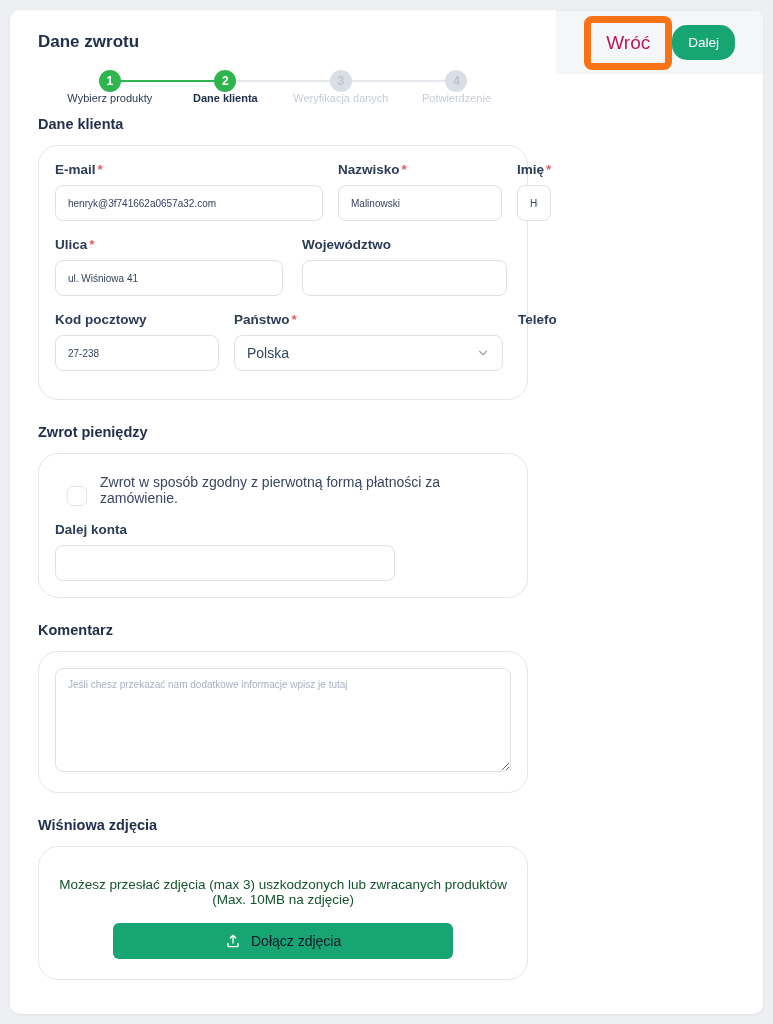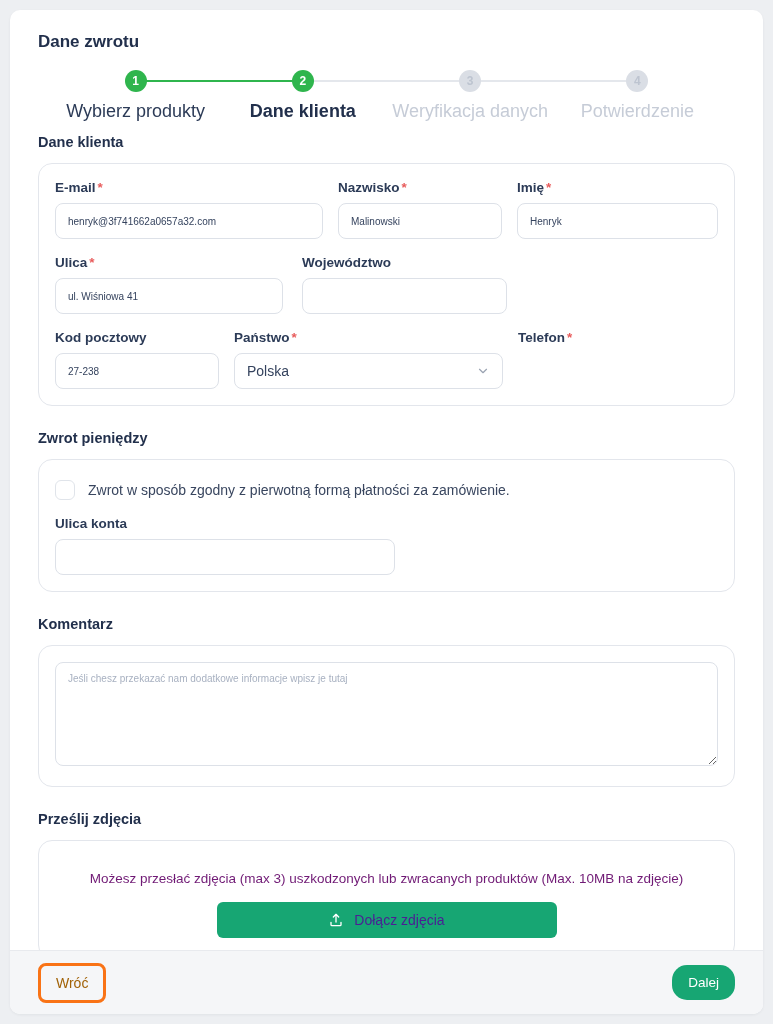--- a/index.html
+++ b/index.html
@@ -7,99 +7,99 @@
     width:773px;height:1024px;
     background:#edeff2;
     font-family:"Liberation Sans", sans-serif;
     position:relative;
     -webkit-font-smoothing:antialiased;
   }
   .card{
     position:absolute;left:10px;top:10px;width:753px;height:1004px;
     background:#ffffff;border-radius:10px;
     box-shadow:0 1px 3px rgba(20,30,50,.06);
-    display:flex;flex-direction:column;overflow:hidden;
+    display:flex;overflow:hidden;
   }
   .card-body{flex:1;padding:16px 28px 0;overflow:hidden;}
   .page-title{font-size:17px;font-weight:700;color:#22304c;margin:6px 0 18px;}
 
   
   .stepper{display:flex;margin:0 14px 10px;}
   .step{flex:1;position:relative;display:flex;flex-direction:column;align-items:center;}
   .step::before{content:"";position:absolute;top:10px;right:50%;width:100%;height:2px;background:#e4e7ec;}
   .step:first-child::before{display:none;}
   .step.line-green::before{background:#2fb54d;}
   .dot{width:22px;height:22px;border-radius:50%;background:#dadee5;color:#bdc4d0;
     font-size:12px;font-weight:700;display:flex;align-items:center;justify-content:center;
     position:relative;z-index:1;}
   .step.done .dot,.step.active .dot{background:#2fb54d;color:#fff;}
-  .slabel{margin-top:9px;font-size:18px;color:#c6ccd7;}
+  .slabel{font-size:11px;color:#c6ccd7;}
   .step.done .slabel{color:#2c3b57;}
   .step.active .slabel{color:#22304c;font-weight:700;}
 
   
   .section-h{font-size:14.5px;font-weight:700;color:#22304c;margin:24px 0 13px;}
   .section-h.first{margin-top:12px;}
-  .box{border:1px solid #e3e6ec;border-radius:14px;padding:16px;}
+  .box{border:1px solid #e3e6ec;border-radius:20px;padding:16px;}
 
   .frow{display:grid;gap:15px;margin-bottom:16px;}
   .frow.r1{grid-template-columns:268px 164px 1fr;}
   .frow.r2{grid-template-columns:228px 205px 1fr;gap:19px;}
-  .frow.r3{grid-template-columns:164px 269px 1fr;margin-bottom:0;}
+  .frow.r3{grid-template-columns:164px 269px 1fr;margin-bottom:12px;}
   .flabel{display:block;font-size:13.5px;font-weight:700;color:#2c3b57;margin-bottom:8px;}
   .req{color:#e85c5c;margin-left:2px;}
   .tinput{
     width:100%;height:36px;box-sizing:border-box;
     border:1px solid #dde1e8;border-radius:8px;padding:0 12px;
     font-family:inherit;font-size:10px;color:#35435e;background:#fff;outline:none;
   }
   .tinput::placeholder{color:#a8b1c1;}
   .select{
     height:36px;box-sizing:border-box;border:1px solid #dde1e8;border-radius:8px;
     padding:0 12px;display:flex;align-items:center;justify-content:space-between;
     font-size:14px;color:#35435e;background:#fff;cursor:pointer;
   }
   .chev{width:14px;height:14px;stroke:#9aa3b2;}
 
   
-  .cbrow{display:flex;align-items:center;gap:13px;margin:4px 0 16px;cursor:pointer;}
+  .cbrow{display:flex;align-items:flex-end;gap:13px;margin:4px 12px 16px;cursor:pointer;}
   .cb{
     appearance:none;-webkit-appearance:none;width:20px;height:20px;margin:0;
     border:1px solid #e0e4ea;border-radius:6px;background:#fff;flex:0 0 auto;cursor:pointer;
   }
   .cbtext{font-size:14px;color:#39465f;}
   .account-input{width:340px;}
 
   
   .comment-ta{
     width:100%;height:104px;box-sizing:border-box;
     border:1px solid #dde1e8;border-radius:8px;padding:10px 12px;
     font-family:inherit;font-size:10px;color:#35435e;outline:none;resize:both;
   }
   .comment-ta::placeholder{color:#a8b1c1;}
 
   
   .photos-box{text-align:center;padding:30px 16px 20px;}
-  .photos-hint{font-size:13.5px;color:#701a75;margin:0 0 16px;}
+  .photos-hint{font-size:13.5px;color:#14532d;margin:0 0 16px;}
   .upload-btn{
-    width:340px;height:36px;border:none;border-radius:6px;background:#17a673;color:#4c1d95;
+    width:340px;height:36px;border:none;border-radius:6px;background:#17a673;color:#0f172a;
     font-family:inherit;font-size:14px;display:inline-flex;align-items:center;justify-content:center;
     gap:10px;cursor:pointer;
   }
   .upicon{width:16px;height:16px;stroke:#fff;}
 
   
   .footer{
     height:64px;box-sizing:border-box;flex:0 0 auto;
     background:#f5f6f8;border-top:1px solid #e8eaee;
     display:flex;align-items:center;justify-content:space-between;padding:0 28px;
   }
   .btn-back{
-    background:transparent;border:3px solid #f97316;border-radius:8px;
-    padding:9px 15px;font-family:inherit;font-size:14px;color:#a16207;cursor:pointer;
+    background:transparent;border:7px solid #f97316;border-radius:8px;
+    padding:9px 15px;font-family:inherit;font-size:19px;color:#be185d;cursor:pointer;
   }
   .btn-next{
     background:#17a673;border:none;border-radius:15px;
     padding:10px 16px;font-family:inherit;font-size:13.5px;color:#fff;cursor:pointer;
   }
 </style>
 </head>
 <body>
 
 <div class="card">
@@ -172,31 +172,31 @@
       </div>
     </div>
 
     <div class="section-h">Zwrot pieniędzy</div>
     <div class="box">
       <label class="cbrow">
         <input type="checkbox" class="cb" style="">
         <span class="cbtext">Zwrot w sposób zgodny z pierwotną formą płatności za zamówienie.</span>
       </label>
       <div class="field">
-        <label class="flabel">Ulica konta</label>
+        <label class="flabel">Dalej konta</label>
         <input class="tinput account-input" value="" style="">
       </div>
     </div>
 
     <div class="section-h">Komentarz</div>
     <div class="box">
       <textarea class="comment-ta" placeholder="Jeśli chesz przekazać nam dodatkowe informacje wpisz je tutaj" style=""></textarea>
     </div>
 
-    <div class="section-h">Prześlij zdjęcia</div>
+    <div class="section-h">Wiśniowa zdjęcia</div>
     <div class="box photos-box">
       <p class="photos-hint">Możesz przesłać zdjęcia (max 3) uszkodzonych lub zwracanych produktów (Max. 10MB na zdjęcie)</p>
       <button class="upload-btn">
         <svg class="upicon" viewBox="0 0 24 24" fill="none" stroke="#fff" stroke-width="2" stroke-linecap="round" stroke-linejoin="round">
             <path d="M12 15V4"></path>
             <path d="M8 7.5L12 3.5l4 4"></path>
             <path d="M4.5 15.5v3.5a1.5 1.5 0 0 0 1.5 1.5h12a1.5 1.5 0 0 0 1.5-1.5v-3.5"></path>
           </svg>
         <span>Dołącz zdjęcia</span>
       </button>

